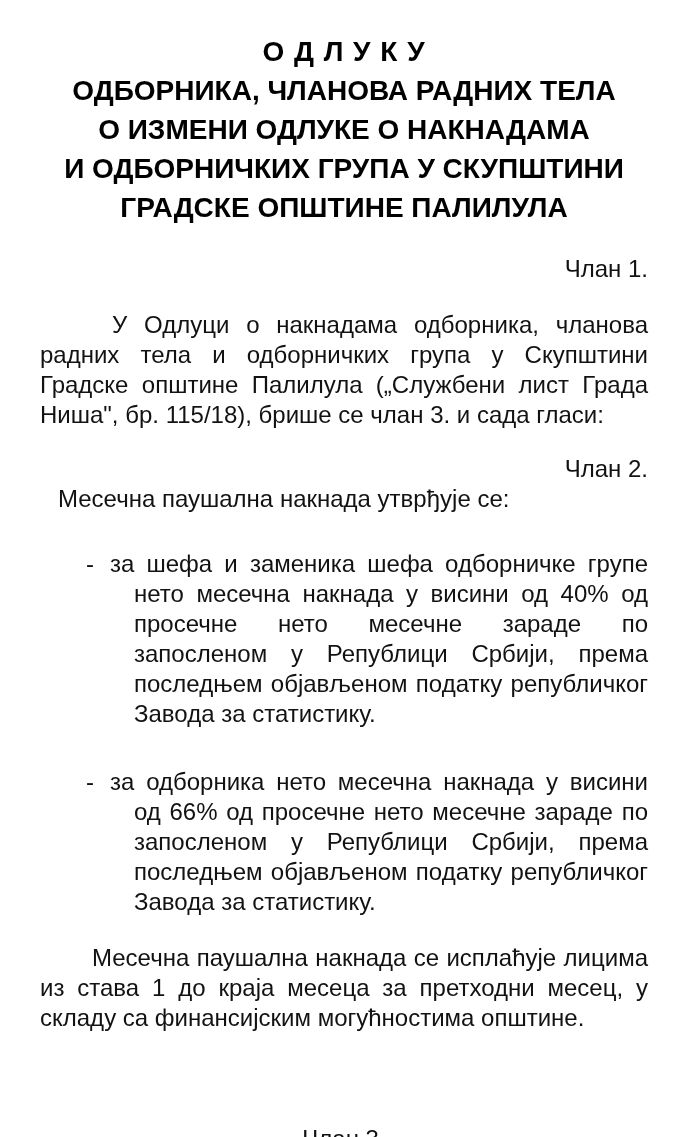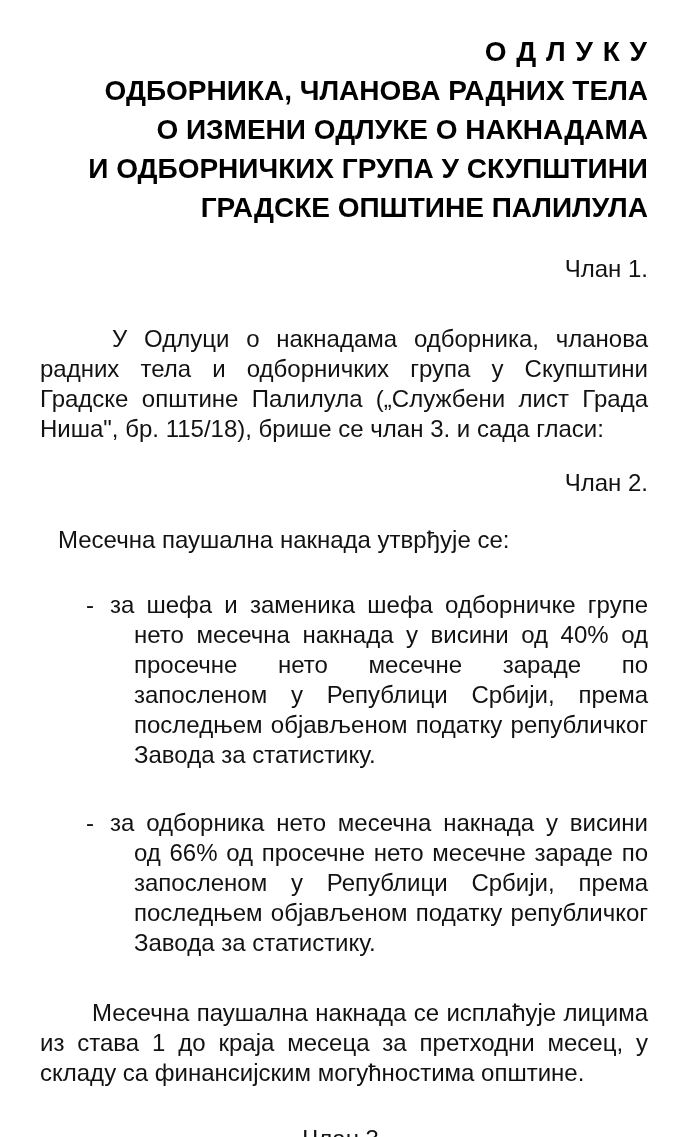--- a/index.html
+++ b/index.html
@@ -22,47 +22,45 @@
   .title {
     text-align: center;
     font-weight: bold;
     font-size: 28px;
     line-height: 39px;
     color: #000000;
   }
   .title .title-line {
     display: block;
     white-space: nowrap;
-    text-align: right;
   }
   .title .title-line.spaced {
     letter-spacing: 1px;
   }
   .article-heading {
     text-align: right;
     font-size: 24px;
     line-height: 30px;
     margin-top: 27px;
   }
   .heading-gap {
     margin-top: 24px;
   }
   .para {
     font-size: 24px;
     line-height: 30px;
     text-align: justify;
-    margin-top: 40px;
+    margin-top: 26px;
   }
   .para.indent-lg { text-indent: 72px; }
   .para.indent-md { text-indent: 52px; }
   .intro-line {
     font-size: 24px;
     line-height: 30px;
     text-indent: 18px;
-    margin-top: 27px;
   }
   .dash-list { margin-top: 35px; }
   .dash-item {
     position: relative;
     margin-left: 94px;       
     text-indent: -24px;      
     font-size: 24px;
     line-height: 30px;
     text-align: justify;
   }

